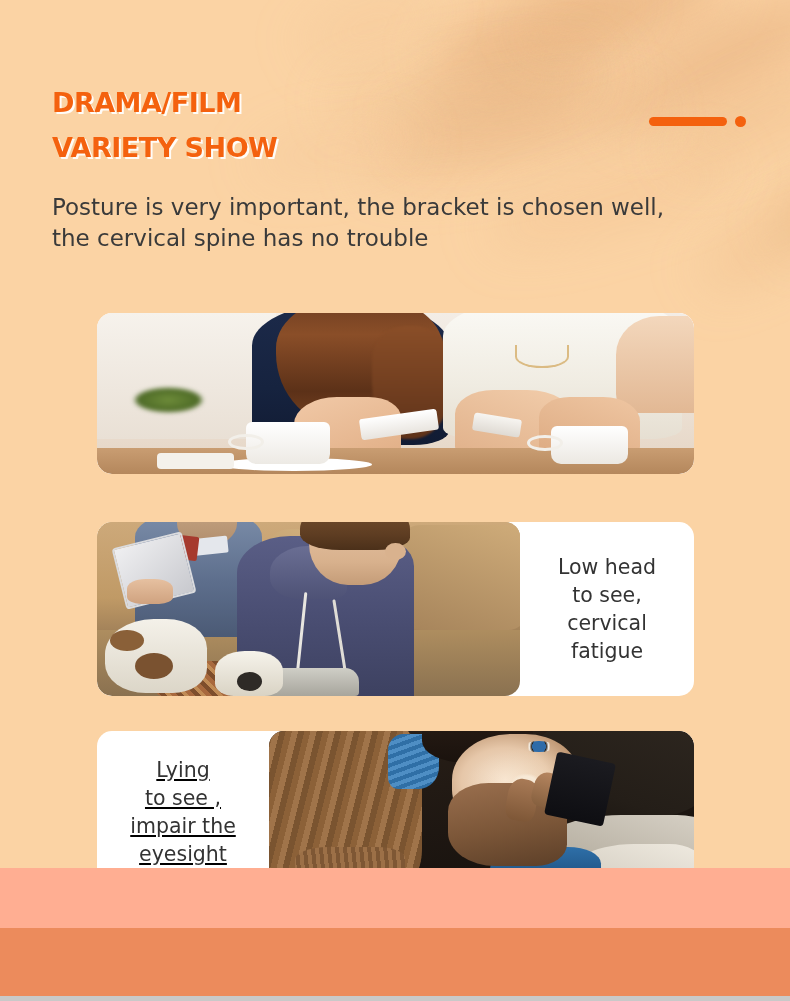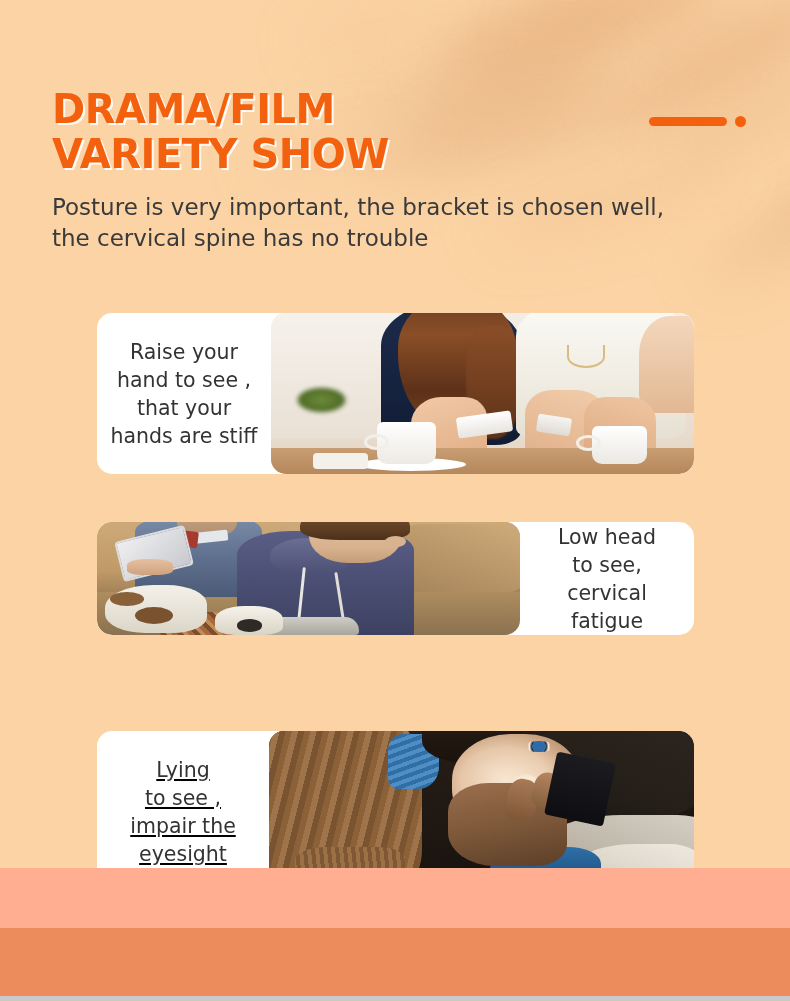--- a/index.html
+++ b/index.html
@@ -48,24 +48,24 @@
   .blob.b10{ width: 260px; height: 52px; left: 480px;  top: 175px; transform: rotate(-16deg); background: rgba(230,178,128,.26); }
   .blob.b11{ width: 200px; height: 46px; left: 660px;  top: 96px;  transform: rotate(-24deg); background: rgba(224,168,116,.30); }
   .blob.b12{ width: 170px; height: 40px; left: 250px;  top: 130px; transform: rotate(-10deg); background: rgba(232,184,138,.22); }
 
   
   .header { position: absolute; left: 0; top: 0; width: 790px; }
 
   .title {
     position: absolute;
     left: 52px;
-    top: 87px;
+    top: 80px;
     font-family: "DejaVu Sans", "Liberation Sans", sans-serif;
     font-weight: bold;
-    font-size: 40px;
+    font-size: 27px;
     line-height: 45px;
     letter-spacing: -0.5px;
     color: #F4610E;
     text-shadow: 2px 2px 0 rgba(255,255,255,0.92);
     white-space: pre-line;
   }
 
   .accent-rule {
     position: absolute;
     right: 63px;
@@ -101,21 +101,21 @@
   .card {
     position: absolute;
     background: #FFFFFF;
     border-radius: 15px;
     overflow: hidden;
     display: flex;
     align-items: stretch;
   }
 
   .card--1 { left: 97px; top: 313px; width: 597px; height: 161px; }
-  .card--2 { left: 97px; top: 522px; width: 597px; height: 113px; }
+  .card--2 { left: 97px; top: 522px; width: 597px; height: 174px; }
   .card--3 { left: 97px; top: 731px; width: 597px; height: 161px; text-decoration: underline; }
 
   .card-text {
     display: flex;
     align-items: center;
     justify-content: center;
     text-align: center;
     color: #333333;
     font-size: 20.5px;
     line-height: 28px;
@@ -323,24 +323,20 @@
   <div class="header">
     <div class="title">DRAMA/FILM
 VARIETY SHOW</div>
     <div class="accent-rule"></div>
     <div class="accent-dot"></div>
     <div class="subtitle">Posture is very important, the bracket is chosen well,
 the cervical spine has no trouble</div>
   </div>
 
   <div class="card card--1">
-    <div class="card-text">Raise your
-hand to see ,
-that your
-hands are stiff</div>
     <div class="card-photo photo-1">
       <div class="p1-wallL"></div>
       <div class="p1-plant"></div>
       <div class="p1-womanA"></div>
       <div class="p1-hairA"></div>
       <div class="p1-hairA2"></div>
       <div class="p1-womanB"></div>
       <div class="p1-shoulderB"></div>
       <div class="p1-neckl"></div>
       <div class="p1-armA"></div>

